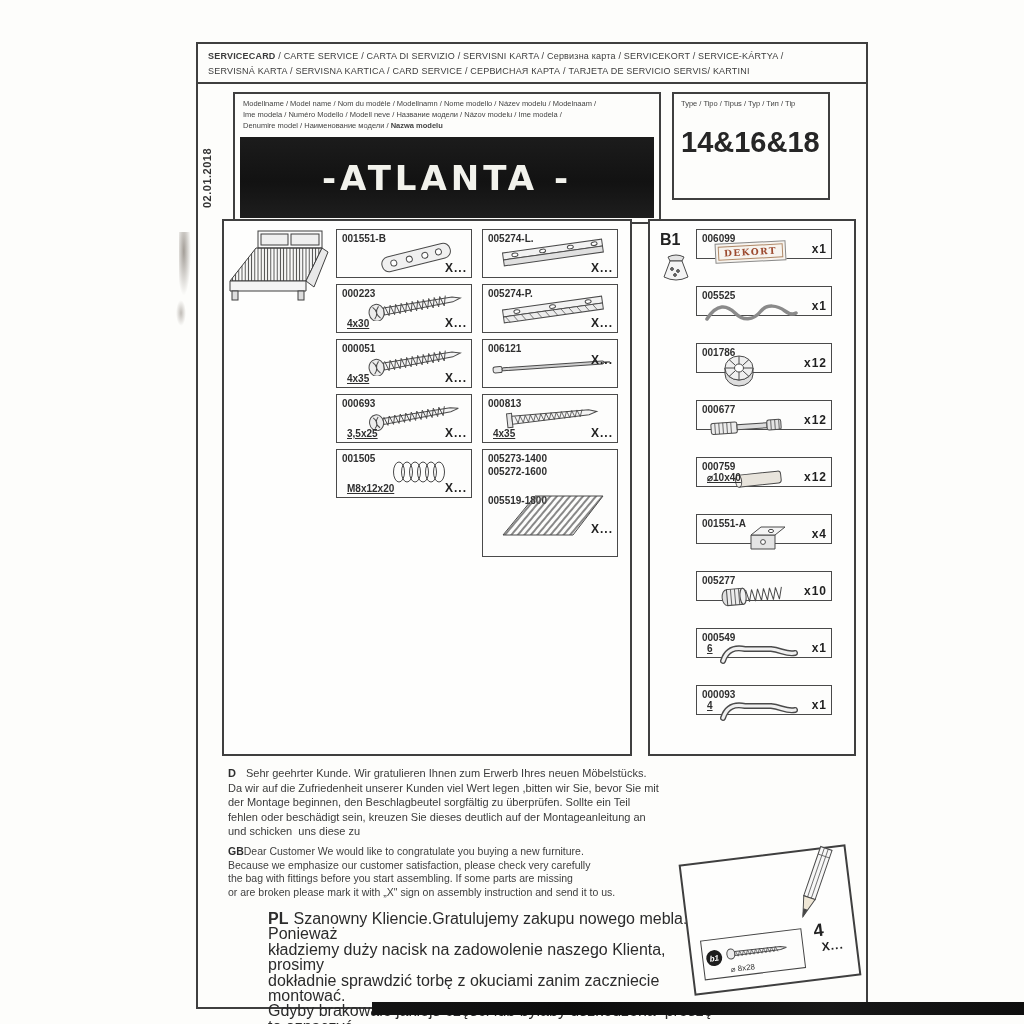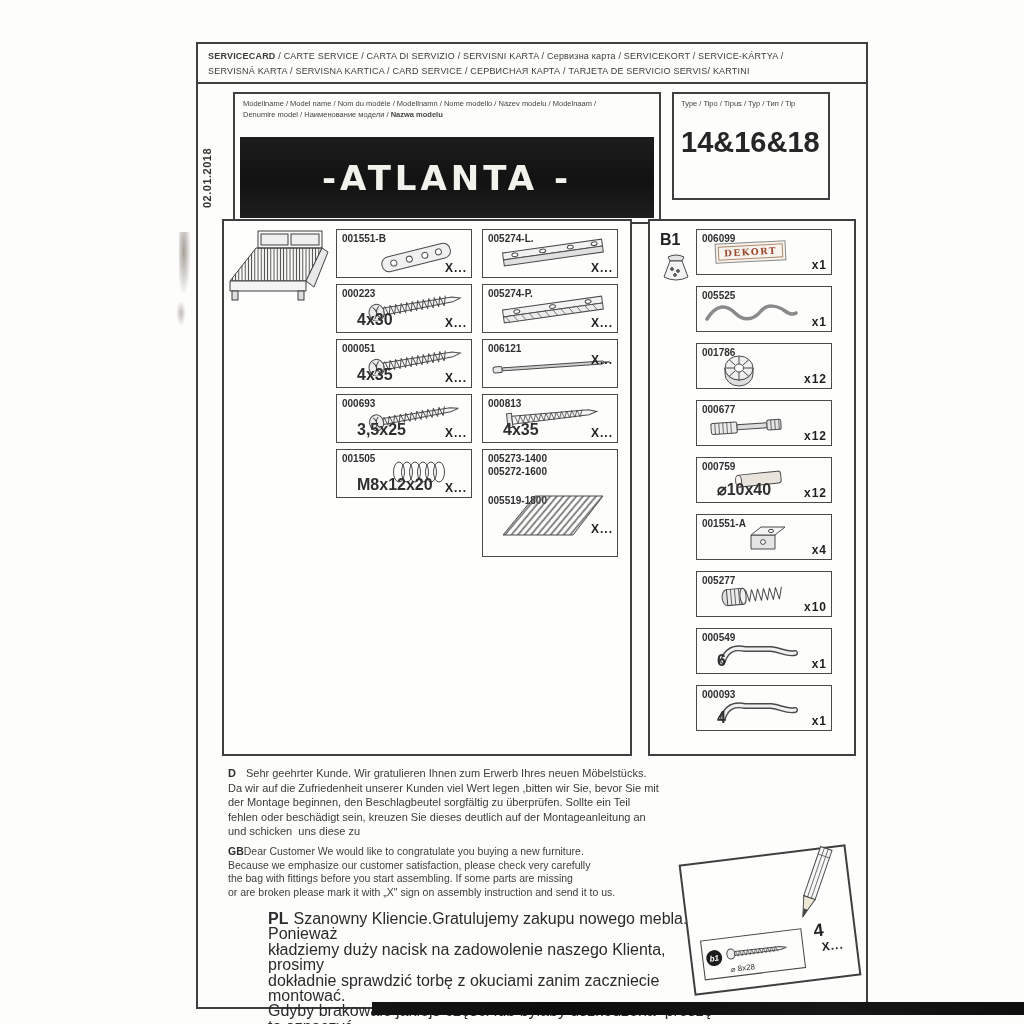--- a/index.html
+++ b/index.html
@@ -33,26 +33,26 @@
   .type-label { font-size:7.5px; color:#444; }
   .type-value { margin-top:18px; font-size:29px; font-weight:bold; color:#262626; letter-spacing:0px; }
 
   
   .panel { position:absolute; border:2px solid #3f3f3f; background:#fefefd; }
   .panel-left  { left:222px; top:219px; width:410px; height:537px; }
   .panel-right { left:648px; top:219px; width:208px; height:537px; }
 
   .part-box { position:absolute; width:136px; border:1.5px solid #4a4a4a; background:#fdfdfc; }
   .pb-h49 { height:49px; }
-  .pb-h46 { height:46px; }
+  .pb-h46 { height:30px; }
   .pb-h92 { height:108px; }
   .part-box .code { position:absolute; top:3px; left:5px; font-size:10px; font-weight:bold; color:#2f2f2f; white-space:nowrap; }
   .part-box .code2 { position:absolute; top:16px; left:5px; font-size:10px; font-weight:bold; color:#2f2f2f; }
   .part-box .code3 { position:absolute; top:29px; left:5px; font-size:10px; font-weight:bold; color:#2f2f2f;margin-top:16px; }
-  .part-box .size { position:absolute; bottom:3px; left:20px; font-size:16px; font-weight:bold; color:#2f2f2f; }
+  .part-box .size { position:absolute; bottom:3px; left:10px; font-size:10px; font-weight:bold; color:#2f2f2f;text-decoration:underline; }
   .part-box .qty  { position:absolute; bottom:2px; right:4px; font-size:12px; font-weight:bold; color:#1f1f1f; letter-spacing:1px; }
   .part-box .qty-mid { position:absolute; bottom:20px; right:4px; font-size:12px; font-weight:bold; color:#1f1f1f; letter-spacing:1px; }
   .part-box svg { position:absolute; }
 
   .b1-label { position:absolute; left:10px; top:10px; font-size:16px; font-weight:bold; color:#222; }
   .bag-icon { position:absolute; left:6px; top:30px; }
 
   .dekort-plate { position:absolute; left:18px; top:12px; transform:rotate(-3deg);
     border:1px solid #8a8a8a; background:#f7f4ef; padding:2px; }
   .dekort-text { display:block; border:1px solid #b08968; color:#9c4a2f; font-weight:bold;
@@ -103,20 +103,21 @@
   <div class="header-box">
     <div class="header-line"><b>SERVICECARD</b><span> / CARTE SERVICE / CARTA DI SERVIZIO / SERVISNI KARTA / Сервизна карта / SERVICEKORT / SERVICE-KÁRTYA /</span></div>
     <div class="header-line">SERVISNÁ KARTA / SERVISNA KARTICA / CARD SERVICE / СЕРВИСНАЯ КАРТА / TARJETA DE SERVICIO SERVIS/ KARTINI</div>
   </div>
 
   <div class="date-vertical">02.01.2018</div>
 
   <div class="model-box">
     <div class="model-labels">
       <div>Modellname / Model name / Nom du modèle / Modellnamn / Nome modello / Název modelu / Modelnaam /</div>
+      <div>Ime modela / Numéro Modello / Modell neve / Название модели / Názov modelu / Ime modela /</div>
       <div><span>Denumire model / Наименование модели / </span><b>Nazwa modelu</b></div>
     </div>
     <div class="atlanta-bar">-ATLANTA -</div>
   </div>
 
   <div class="type-box">
     <div class="type-label">Type / Tipo / Tipus / Typ / Тип / Tip</div>
     <div class="type-value">14&amp;16&amp;18</div>
   </div>
 

